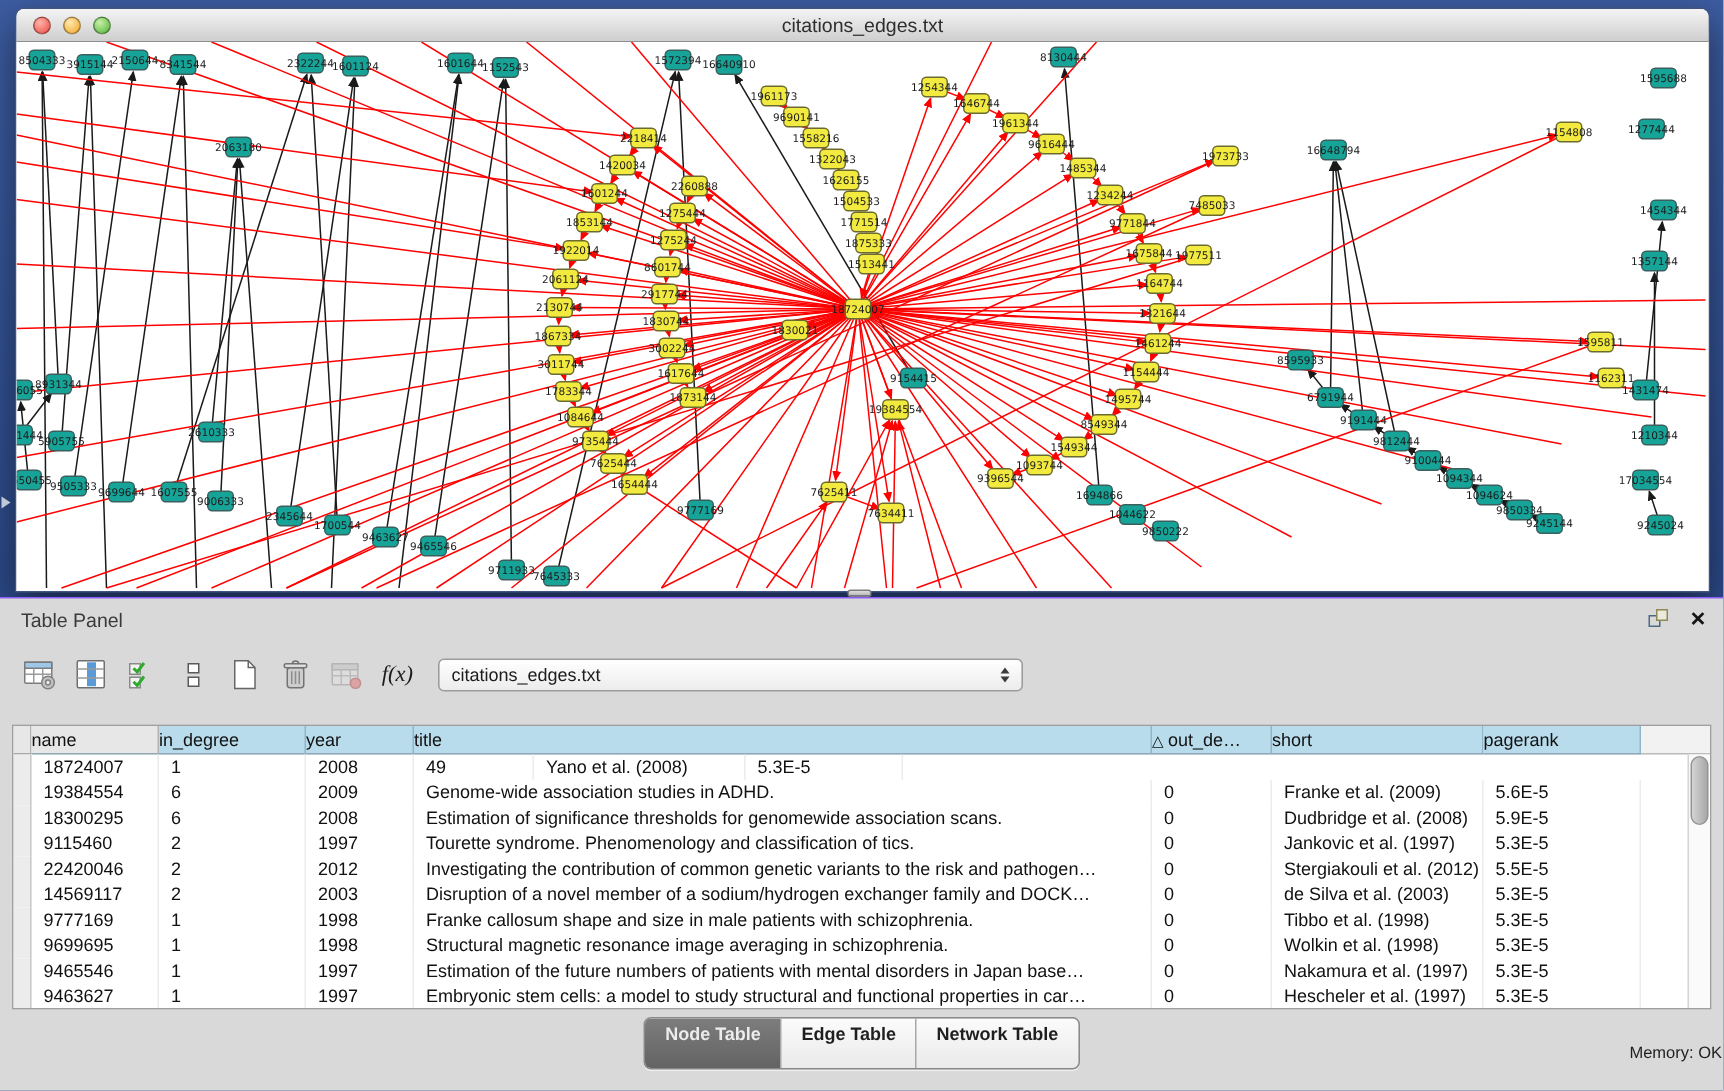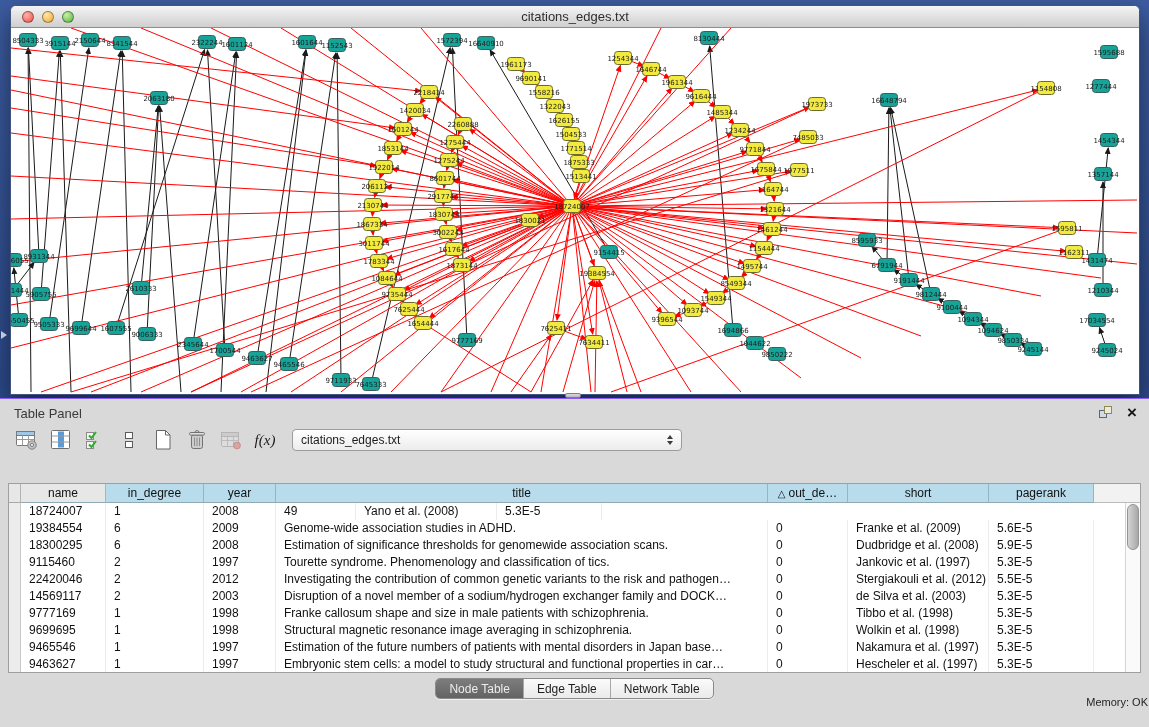--- a/index.html
+++ b/index.html
@@ -44,60 +44,60 @@
     position:absolute; left:0; top:398px; width:1149px; height:329px;
     background:#d9d9d9; border-top:1px solid #8b5cf6;
   }
   .panel-title{ position:absolute; left:14px; top:7px; font-size:13px; color:#3a3a3a; }
   .panel-icons{ position:absolute; right:12px; top:7px; display:flex; gap:14px; align-items:center; }
   .float-ic{ position:relative; width:14px; height:13px; }
   .float-ic .sq-back{ position:absolute; left:0; top:4px; width:8px; height:8px; border:1px solid #4a6b84; }
   .float-ic .sq-front{ position:absolute; left:5px; top:0; width:8px; height:8px; border:1px solid #8f8a55; background:#eceadb; }
   .close-x{ font-size:17px; font-weight:bold; color:#141414; line-height:13px; }
 
-  .toolbar{ position:absolute; left:12px; top:26px; height:30px; display:flex; align-items:center; gap:4px; }
+  .toolbar{ position:absolute; left:12px; top:36px; height:30px; display:flex; align-items:center; gap:4px; }
   .tbtn{ width:30px; height:28px; display:flex; align-items:center; justify-content:center; }
   .tbtn.disabled{ opacity:.45; }
   .fx-label{ font-family:"Liberation Serif", serif; font-style:italic; font-size:15px; color:#1a1a1a; }
   .net-select{
     margin-left:8px; width:390px; height:22px;
     background:linear-gradient(#ffffff,#ececec);
     border:1px solid #9c9c9c; border-radius:4px;
     display:flex; align-items:center; justify-content:space-between;
     padding:0 8px; font-size:12px; color:#1c1c1c;
   }
   .updn{ display:flex; flex-direction:column; gap:2px; }
   .updn .u{ width:0;height:0;border-left:3.5px solid transparent;border-right:3.5px solid transparent;border-bottom:4px solid #3c3c3c; }
   .updn .d{ width:0;height:0;border-left:3.5px solid transparent;border-right:3.5px solid transparent;border-top:4px solid #3c3c3c; }
 
   .table-wrap{ position:absolute; left:8px; top:84px; width:1133px; height:190px;
     background:#fff; border:1px solid #9f9f9f; overflow:hidden; }
   .thead{ display:flex; height:19px; }
-  .th{ font-size:12px; color:#111; text-align:center; line-height:19px;
+  .th{ font-size:12px; color:#111; text-align:left; line-height:19px;
     background:#b9dcec; border-right:1px solid #93b6c7; border-bottom:1px solid #8fa9b5;
     overflow:hidden; white-space:nowrap; }
   .th.first{ background:#e7e7e7; border-right:1px solid #b3b3b3; }
   .th-margin{ width:12px; background:#e7e7e7; border-right:1px solid #b3b3b3; border-bottom:1px solid #a9a9a9; }
   .th-filler{ flex:1; background:#f2f2f2; border-bottom:1px solid #bcbcbc; }
   .sort-tri{ margin-right:3px; font-size:10px; }
   .c0{ width:85px; } .c1{ width:98px; } .c2{ width:72px; } .c3{ width:492px; }
   .c4{ width:80px; } .c5{ width:141px; } .c6{ width:105px; }
   .tbody .tr{ display:flex; height:17px; }
   .td{ font-size:12px; line-height:17px; padding-left:8px; color:#111;
     white-space:nowrap; overflow:hidden; border-right:1px solid #ececec; }
   .td-margin{ width:12px; background:#ececec; border-right:1px solid #c9c9c9; }
   .td-filler{ flex:1; }
   .vscroll{ position:absolute; top:19px; right:0; bottom:0; width:15px;
     background:#fafafa; border-left:1px solid #d4d4d4; }
   .vthumb{ position:absolute; top:1px; left:1px; width:12px; height:46px; border-radius:6px;
     background:linear-gradient(90deg,#d4d4d4,#a8a8a8); border:1px solid #949494; }
 
   .tabs-row{ position:absolute; left:0; top:279px; width:100%; display:flex; justify-content:center; }
-  .tabgroup{ display:flex; height:21px; border:1px solid #8a8a8a; border-radius:5px; overflow:hidden;
-    background:linear-gradient(#fbfbfb,#eaeaea); box-shadow:0 1px 0 rgba(255,255,255,.6); }
+  .tabgroup{ display:flex; height:35px; border:1px solid #8a8a8a; border-radius:5px; overflow:hidden;
+    background:linear-gradient(#fbfbfb,#eaeaea); box-shadow:0 1px 0 rgba(255,255,255,.6);font-weight:bold; }
   .tab{ padding:0 13px; font-size:12px; line-height:20px; color:#1f1f1f; border-right:1px solid #a8a8a8; }
   .tab:last-child{ border-right:none; }
   .tab.active{ background:linear-gradient(#7d7d7d,#636363); color:#ececec; }
 
   .statusbar{ position:absolute; left:0; bottom:12px; width:100%; height:27px;margin-left:45px; }
   .memory-label{ position:absolute; right:46px; top:8px; font-size:11px; color:#1f1f1f; }
   .memory-dot{ position:absolute; right:26px; top:7px; width:13px; height:13px; border-radius:50%;
     border:1px solid #2e8a1e; background:radial-gradient(circle at 35% 30%, #96e472, #3fae2a); }
   .status-div{ position:absolute; right:13px; top:2px; width:1px; height:23px; background:#a5a5a5; }
 </style>

